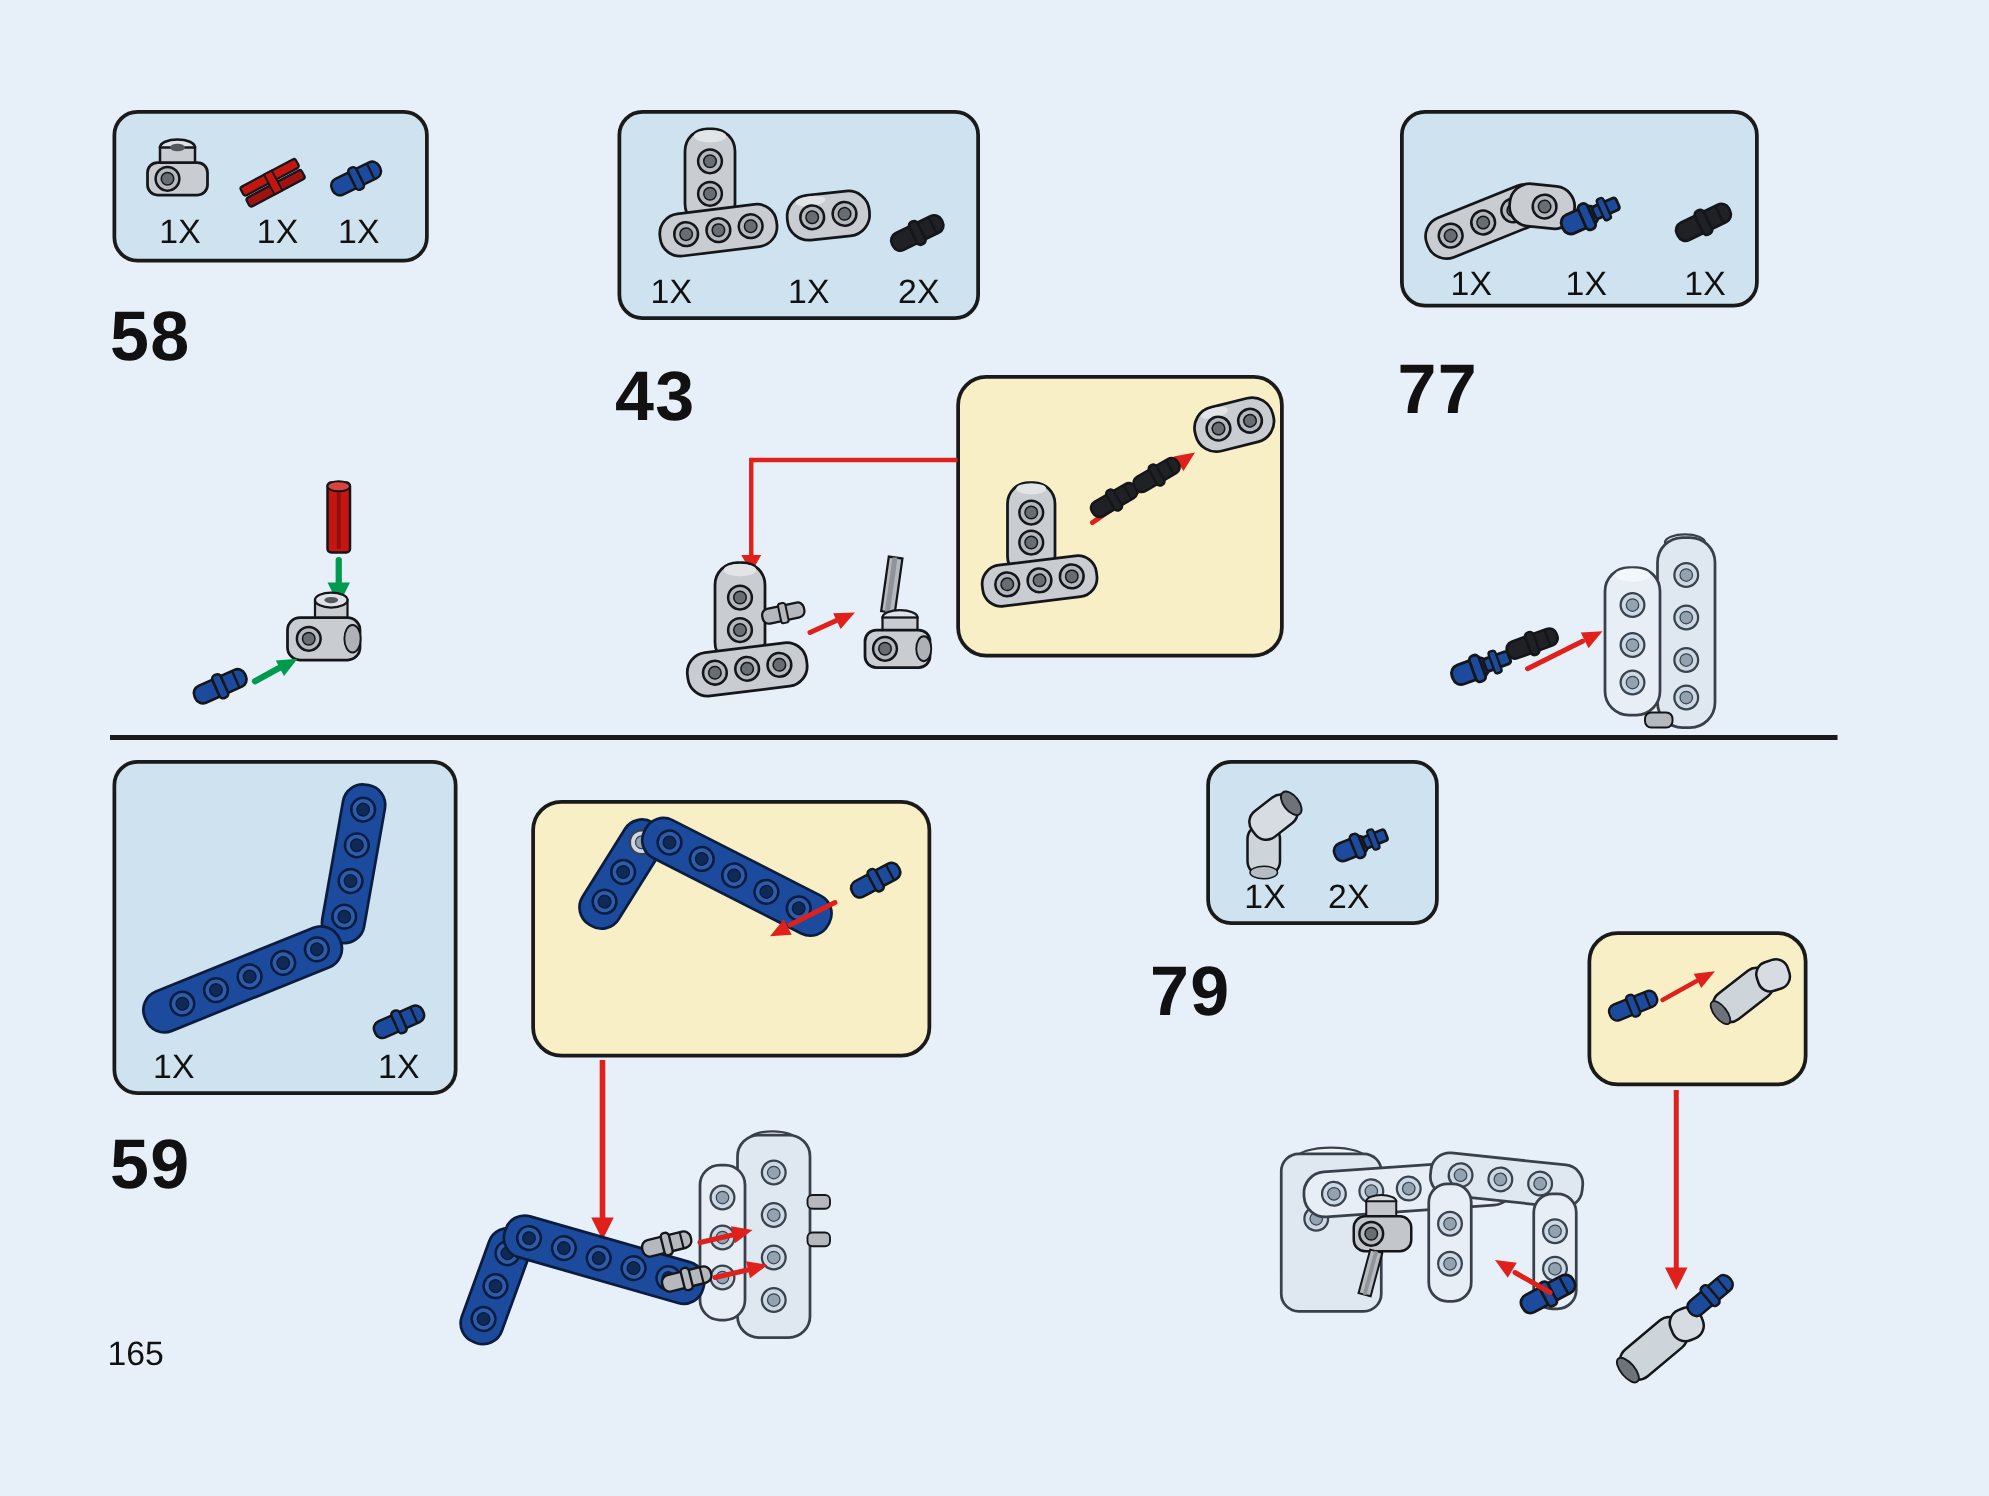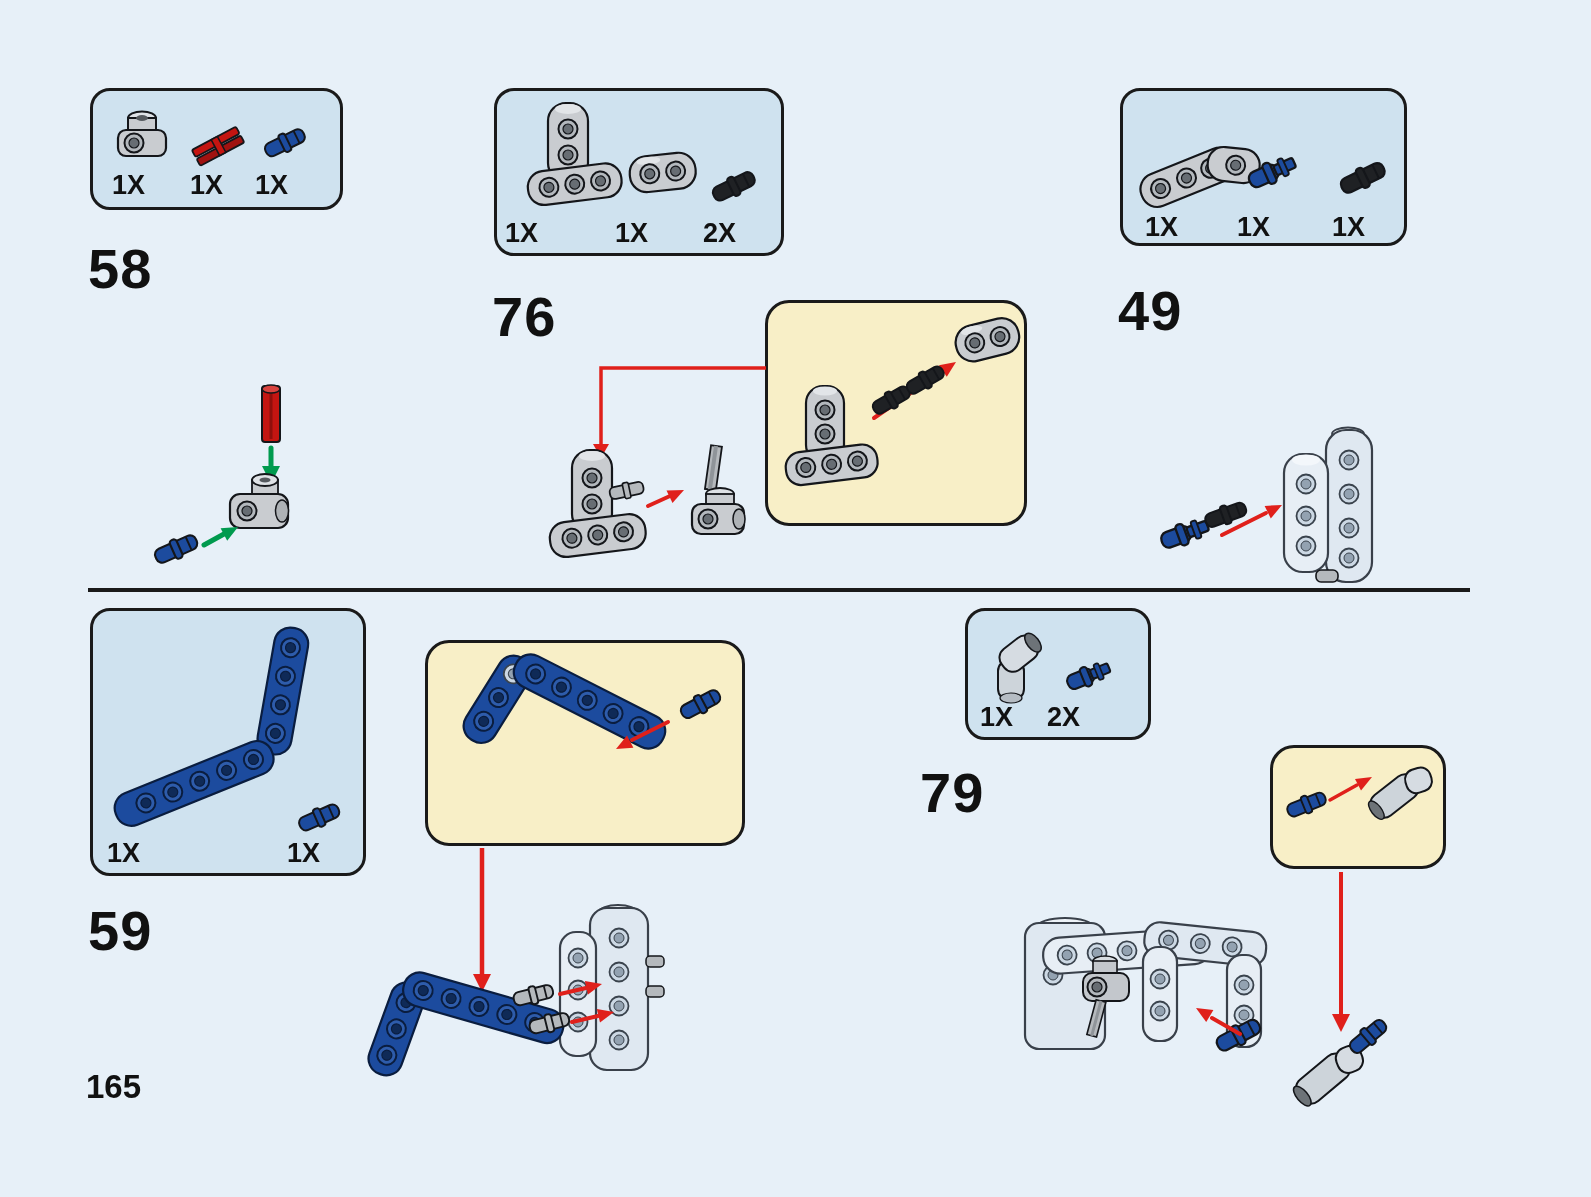--- a/index.html
+++ b/index.html
@@ -3,43 +3,43 @@
 <meta charset="utf-8">
 <style>
   *{box-sizing:border-box}
   html,body{margin:0;padding:0}
   body{background:#e7f0f8}
   .canvas{position:relative;width:1591px;height:1197px;background:#e7f0f8;overflow:hidden;
           font-family:"Liberation Sans","DejaVu Sans",sans-serif;color:#111}
   .parts-box{position:absolute;background:#cfe2ef;border:3px solid #1a1a1a;border-radius:20px}
   .callout{position:absolute;background:#f8efc7;border:3px solid #1a1a1a;border-radius:24px}
   .step-num{position:absolute;font-size:56px;font-weight:bold;letter-spacing:1px}
-  .count{position:absolute;width:64px;font-size:27px;font-weight:700}
-  .page-num{position:absolute;font-size:33px;font-weight:bold}
+  .count{position:absolute;width:64px;text-align:center;font-size:27px;font-weight:400}
+  .page-num{position:absolute;font-size:27px;font-weight:normal}
   .divider{position:absolute;background:#1a1a1a}
   svg.overlay{position:absolute;left:0;top:0;pointer-events:none}
 </style>
 </head>
 <body>
 
 <div class="canvas">
 
   <div class="parts-box" style="left:90px;top:88px;width:253px;height:122px"></div>
   <div class="parts-box" style="left:494px;top:88px;width:290px;height:168px"></div>
   <div class="parts-box" style="left:1120px;top:88px;width:287px;height:158px"></div>
   <div class="parts-box" style="left:90px;top:608px;width:276px;height:268px"></div>
   <div class="parts-box" style="left:965px;top:608px;width:186px;height:132px"></div>
 
   <div class="callout" style="left:765px;top:300px;width:262px;height:226px"></div>
   <div class="callout" style="left:425px;top:640px;width:320px;height:206px"></div>
   <div class="callout" style="left:1270px;top:745px;width:176px;height:124px"></div>
 
   <div class="step-num" style="left:88px;top:236px">58</div>
-  <div class="step-num" style="left:492px;top:284px">76</div>
-  <div class="step-num" style="left:1118px;top:278px">49</div>
+  <div class="step-num" style="left:492px;top:284px">43</div>
+  <div class="step-num" style="left:1118px;top:278px">77</div>
   <div class="step-num" style="left:88px;top:898px">59</div>
   <div class="step-num" style="left:920px;top:760px">79</div>
 
   <div class="count" style="left:112px;top:170px">1X</div>
   <div class="count" style="left:190px;top:170px">1X</div>
   <div class="count" style="left:255px;top:170px">1X</div>
 
   <div class="count" style="left:505px;top:218px">1X</div>
   <div class="count" style="left:615px;top:218px">1X</div>
   <div class="count" style="left:703px;top:218px">2X</div>

